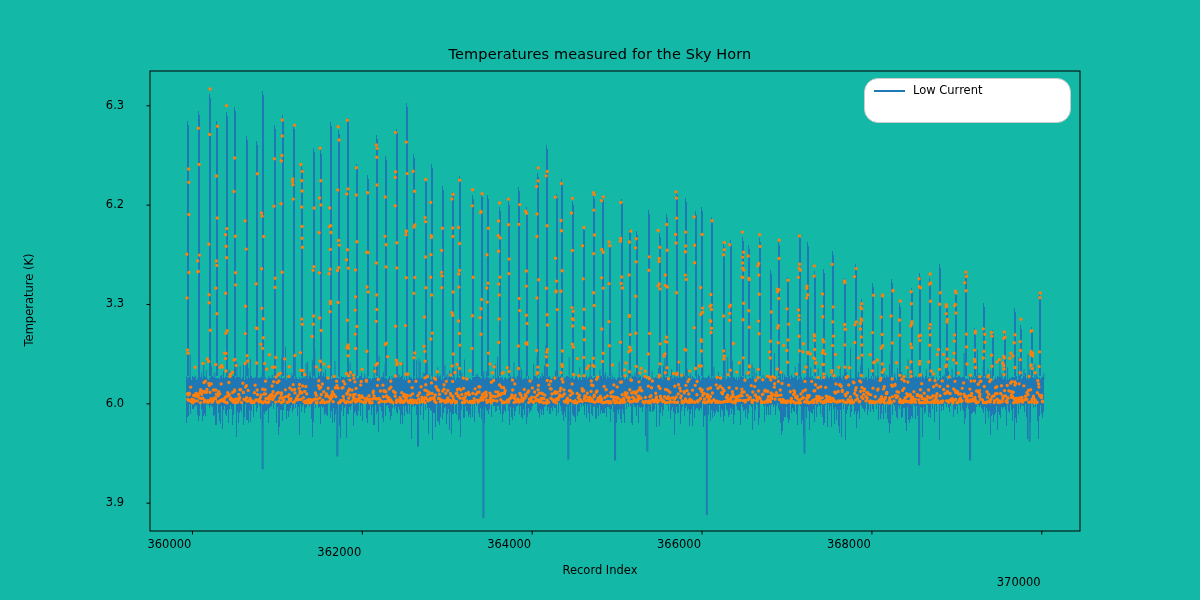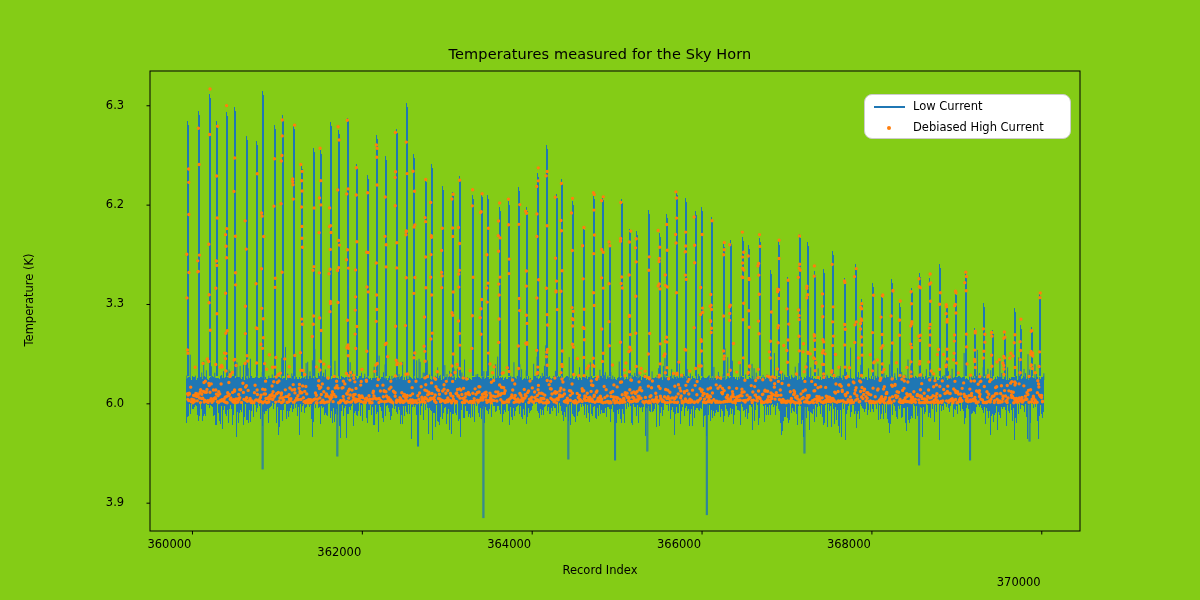--- a/index.html
+++ b/index.html
@@ -12,21 +12,21 @@
     height: 600px;
     font-family: "DejaVu Sans", sans-serif;
     overflow: hidden;
     position: relative;
   }
   #figure {
     position: absolute;
     left: 0; top: 0;
     width: 1200px;
     height: 600px;
-    background: #84cc16;
+    background: #14b8a6;
   }
   .fig-title {
     position: absolute;
     left: 0;
     top: 46px;
     width: 1200px;
     text-align: center;
     font-size: 14.5px;
     color: #000000;
     letter-spacing: 0.1px;
@@ -56,23 +56,22 @@
     left: 0; top: 0;
   }
   .legend-box {
     position: absolute;
     left: 864px;
     top: 78px;
     width: 207px;
     height: 45px;
     background: #ffffff;
     border: 1px solid #cccccc;
-    border-radius: 8px;
+    border-radius: 14px;
     box-sizing: border-box;
-    margin-top: 16px;
   }
   .legend-row {
     position: absolute;
     height: 21px;
     left: 0;
     width: 207px;
   }
   .legend-row.r0 { top: 1px; }
   .legend-row.r1 { top: 22px; }
   .legend-sample-line {
@@ -174,19 +173,15 @@
       <div class="tick-label-y" style="top: 304.477px;">3.3</div>
       <div class="tick-label-y" style="top: 205.125px;">6.2</div>
       <div class="tick-label-y" style="top: 105.773px;">6.3</div>
     </div>
 
   <div class="legend-box">
     <div class="legend-row r0">
       <span class="legend-sample-line"></span>
       <span class="legend-label">Low Current</span>
     </div>
-    <div class="legend-row r1">
-      <span class="legend-sample-dot"></span>
-      <span class="legend-label">Debiased High Current</span>
-    </div>
   </div>
 
 </div>
 
 </body></html>

